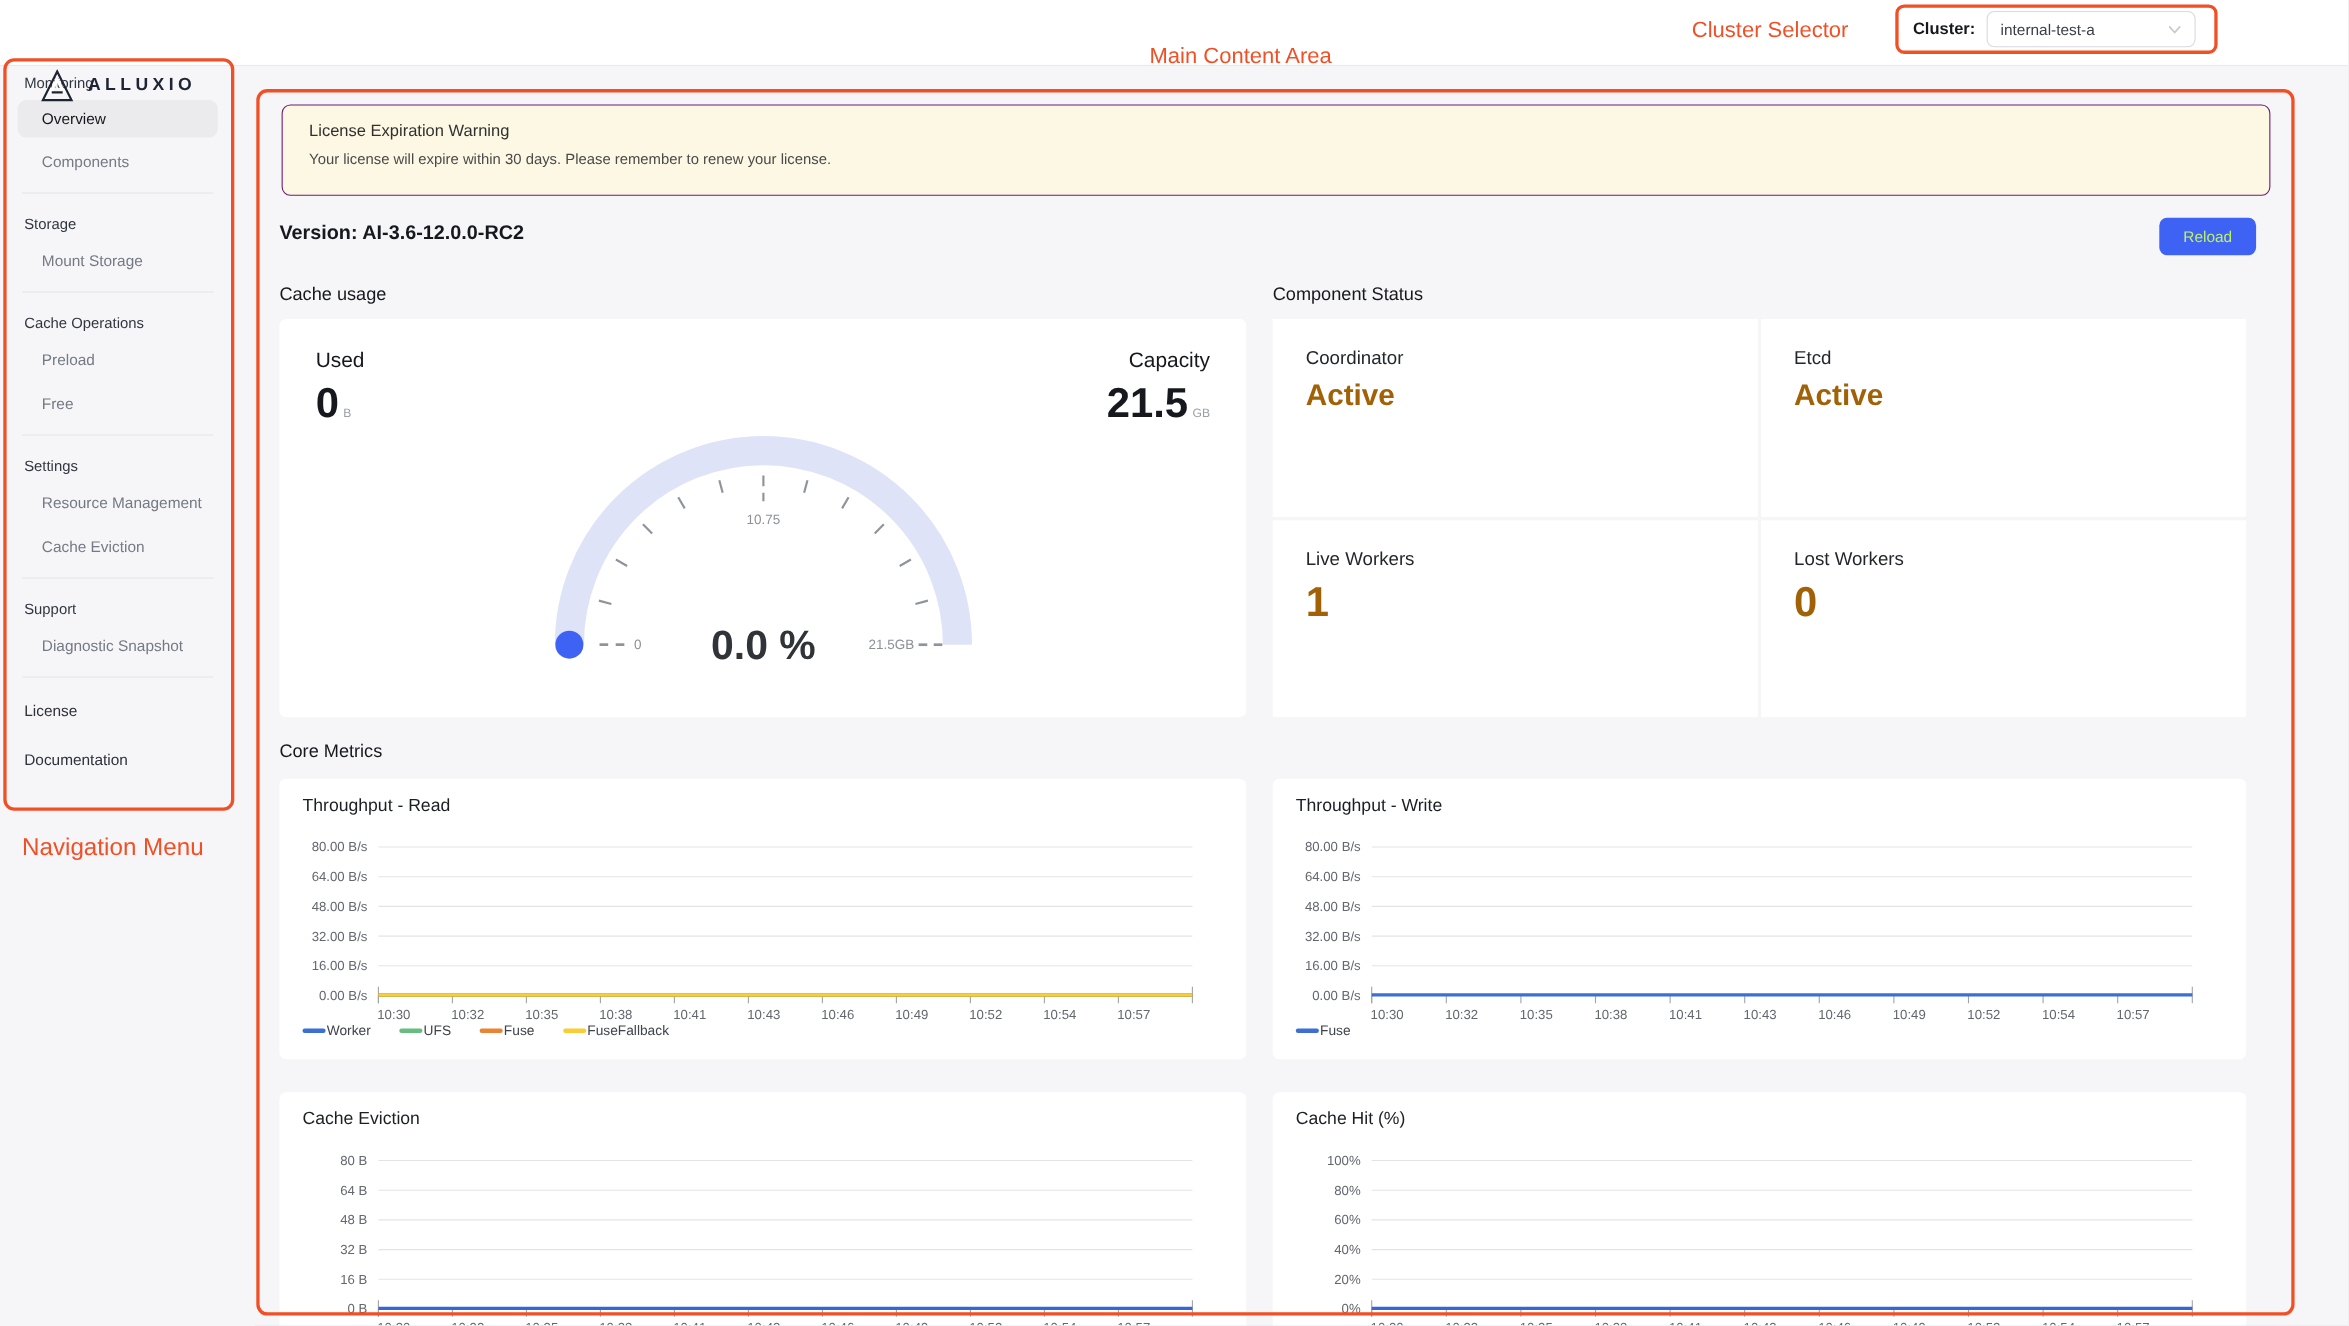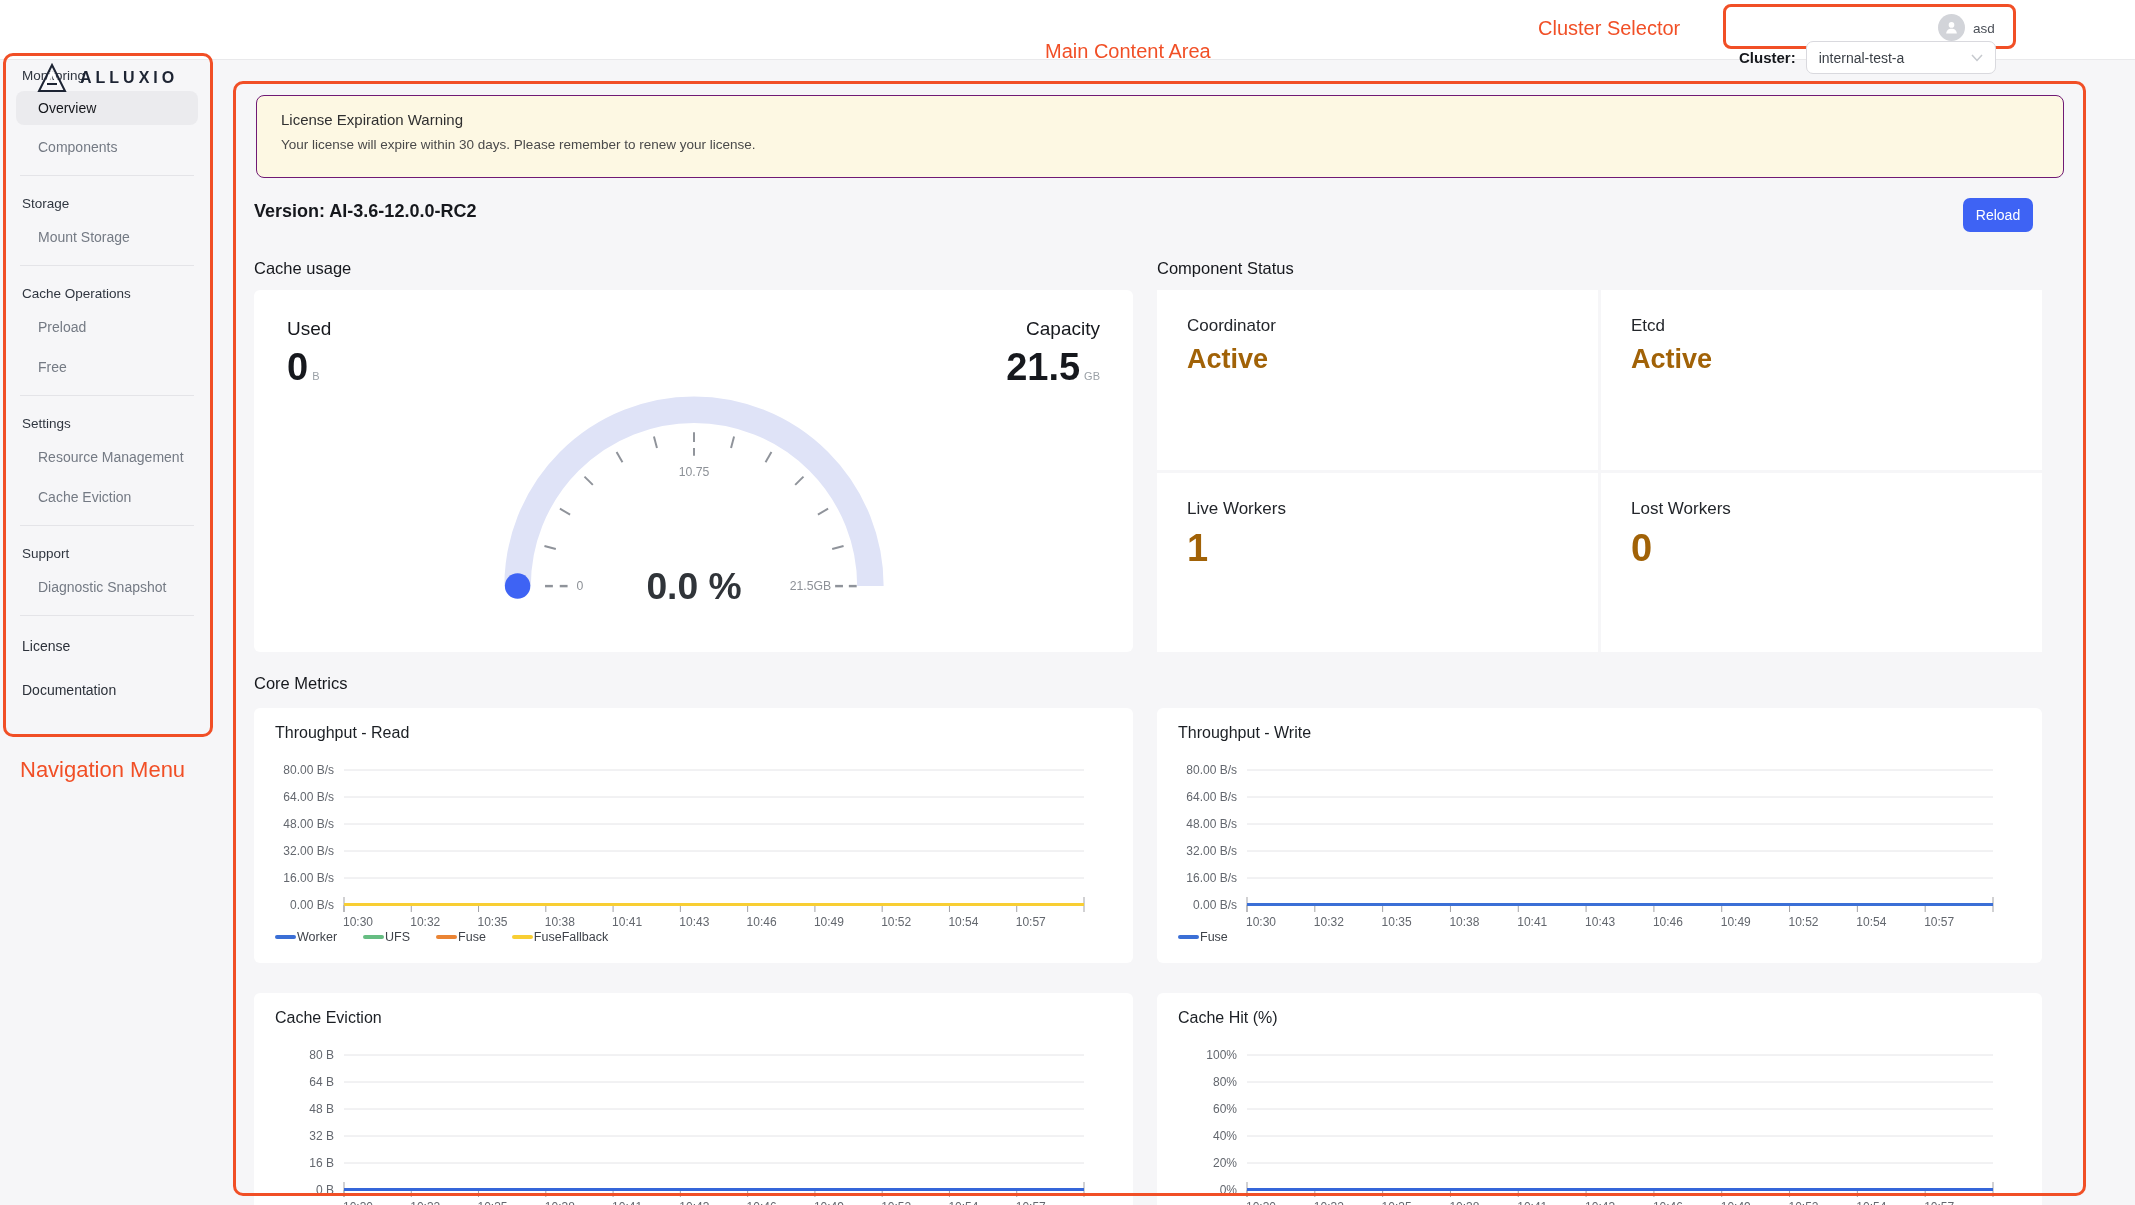--- a/index.html
+++ b/index.html
@@ -21,43 +21,43 @@
   .ann-main-label{ position:absolute; left:1045px; top:40px; font-size:20px; z-index:6; }
   .ann-cluster-label{ position:absolute; left:1538px; top:17px; font-size:20px; z-index:6; }
   .ann-nav-label{ position:absolute; left:20px; top:757px; font-size:22px; z-index:6; }
   .ann-box{ position:absolute; border:3px solid #f14f26; border-radius:10px; z-index:5; pointer-events:none; }
   .ann-box-nav{ left:3px; top:53px; width:210px; height:684px; }
   .ann-box-main{ left:233px; top:81px; width:1853px; height:1115px; }
   .ann-box-cluster{ left:1723px; top:4px; width:293px; height:45px; border-radius:8px; z-index:3; }
 
   
   .cluster-wrap{ position:absolute; left:1723px; top:4px; width:325px; height:45px; display:flex;
-                 align-items:center; padding-left:16px; gap:10px; z-index:4;margin-top:31px; }
+                 align-items:center; padding-left:16px; gap:10px; z-index:4; }
   .cluster-label{ font-size:15px; font-weight:700; color:#16181d; }
   .cluster-select{ width:190px; height:33px; background:#fff; border:1px solid #d9d9de; border-radius:7px;
                    display:flex; align-items:center; justify-content:space-between; padding:0 12px; cursor:pointer; }
   .cluster-value{ font-size:14px; color:#3a3f46; }
 
   
   .sidebar{ position:absolute; left:6px; top:56px; width:202px; z-index:1; }
   .side-header{ padding:12px 0 6px 16px; font-size:13.5px; font-weight:500; color:#303640; }
   .side-item{ padding:12px 0 12px 32px; font-size:14px; color:#747a84; cursor:pointer; }
   .side-item.active{ margin:2px 10px; background:#ebebee; border-radius:8px;
                      padding:9px 0 9px 22px; color:#15171c; font-weight:500; }
   .side-divider{ height:1px; background:#e4e4e8; margin:8px 14px; }
   .side-footer-item{ padding:14px 0 14px 16px; font-size:14px; color:#2c313a; cursor:pointer; }
 
   
   .warning{ position:absolute; left:256px; top:95px; width:1808px; height:83px; background:#fdf8e3;
             border:1px solid #701a75; border-radius:8px; padding:15px 24px; }
   .warning-title{ font-size:15px; color:#303030; margin-bottom:9px; }
   .warning-body{ font-size:13.5px; color:#4a4a4a; }
   .version{ position:absolute; left:254px; top:201px; font-size:18px; font-weight:700; color:#16181d; }
-  .reload-btn{ position:absolute; left:1963px; top:198px; width:70px; height:34px; background:#3e63f4;
-               border:none; border-radius:7px; color:#ffffff; font-size:14px; font-family:inherit; cursor:pointer; }
+  .reload-btn{ position:absolute; left:1963px; top:198px; width:88px; height:34px; background:#3e63f4;
+               border:none; border-radius:7px; color:#bef264; font-size:14px; font-family:inherit; cursor:pointer; }
   .section-title{ position:absolute; font-size:16.5px; font-weight:400; color:#16181d; }
   .card{ position:absolute; background:#fff; border-radius:6px; }
 
   
   .card-cache{ left:254px; top:290px; width:879px; height:362px; }
   .metric{ position:absolute; top:28px; }
   .metric-label{ font-size:19px; color:#16181d; font-weight:500; }
   .metric-value{ font-size:38px; font-weight:700; color:#16181d; margin-top:6px; }
   .metric-unit{ font-size:11px; font-weight:400; color:#9aa0a6; margin-left:4px; }
   .metric-used{ left:33px; }

